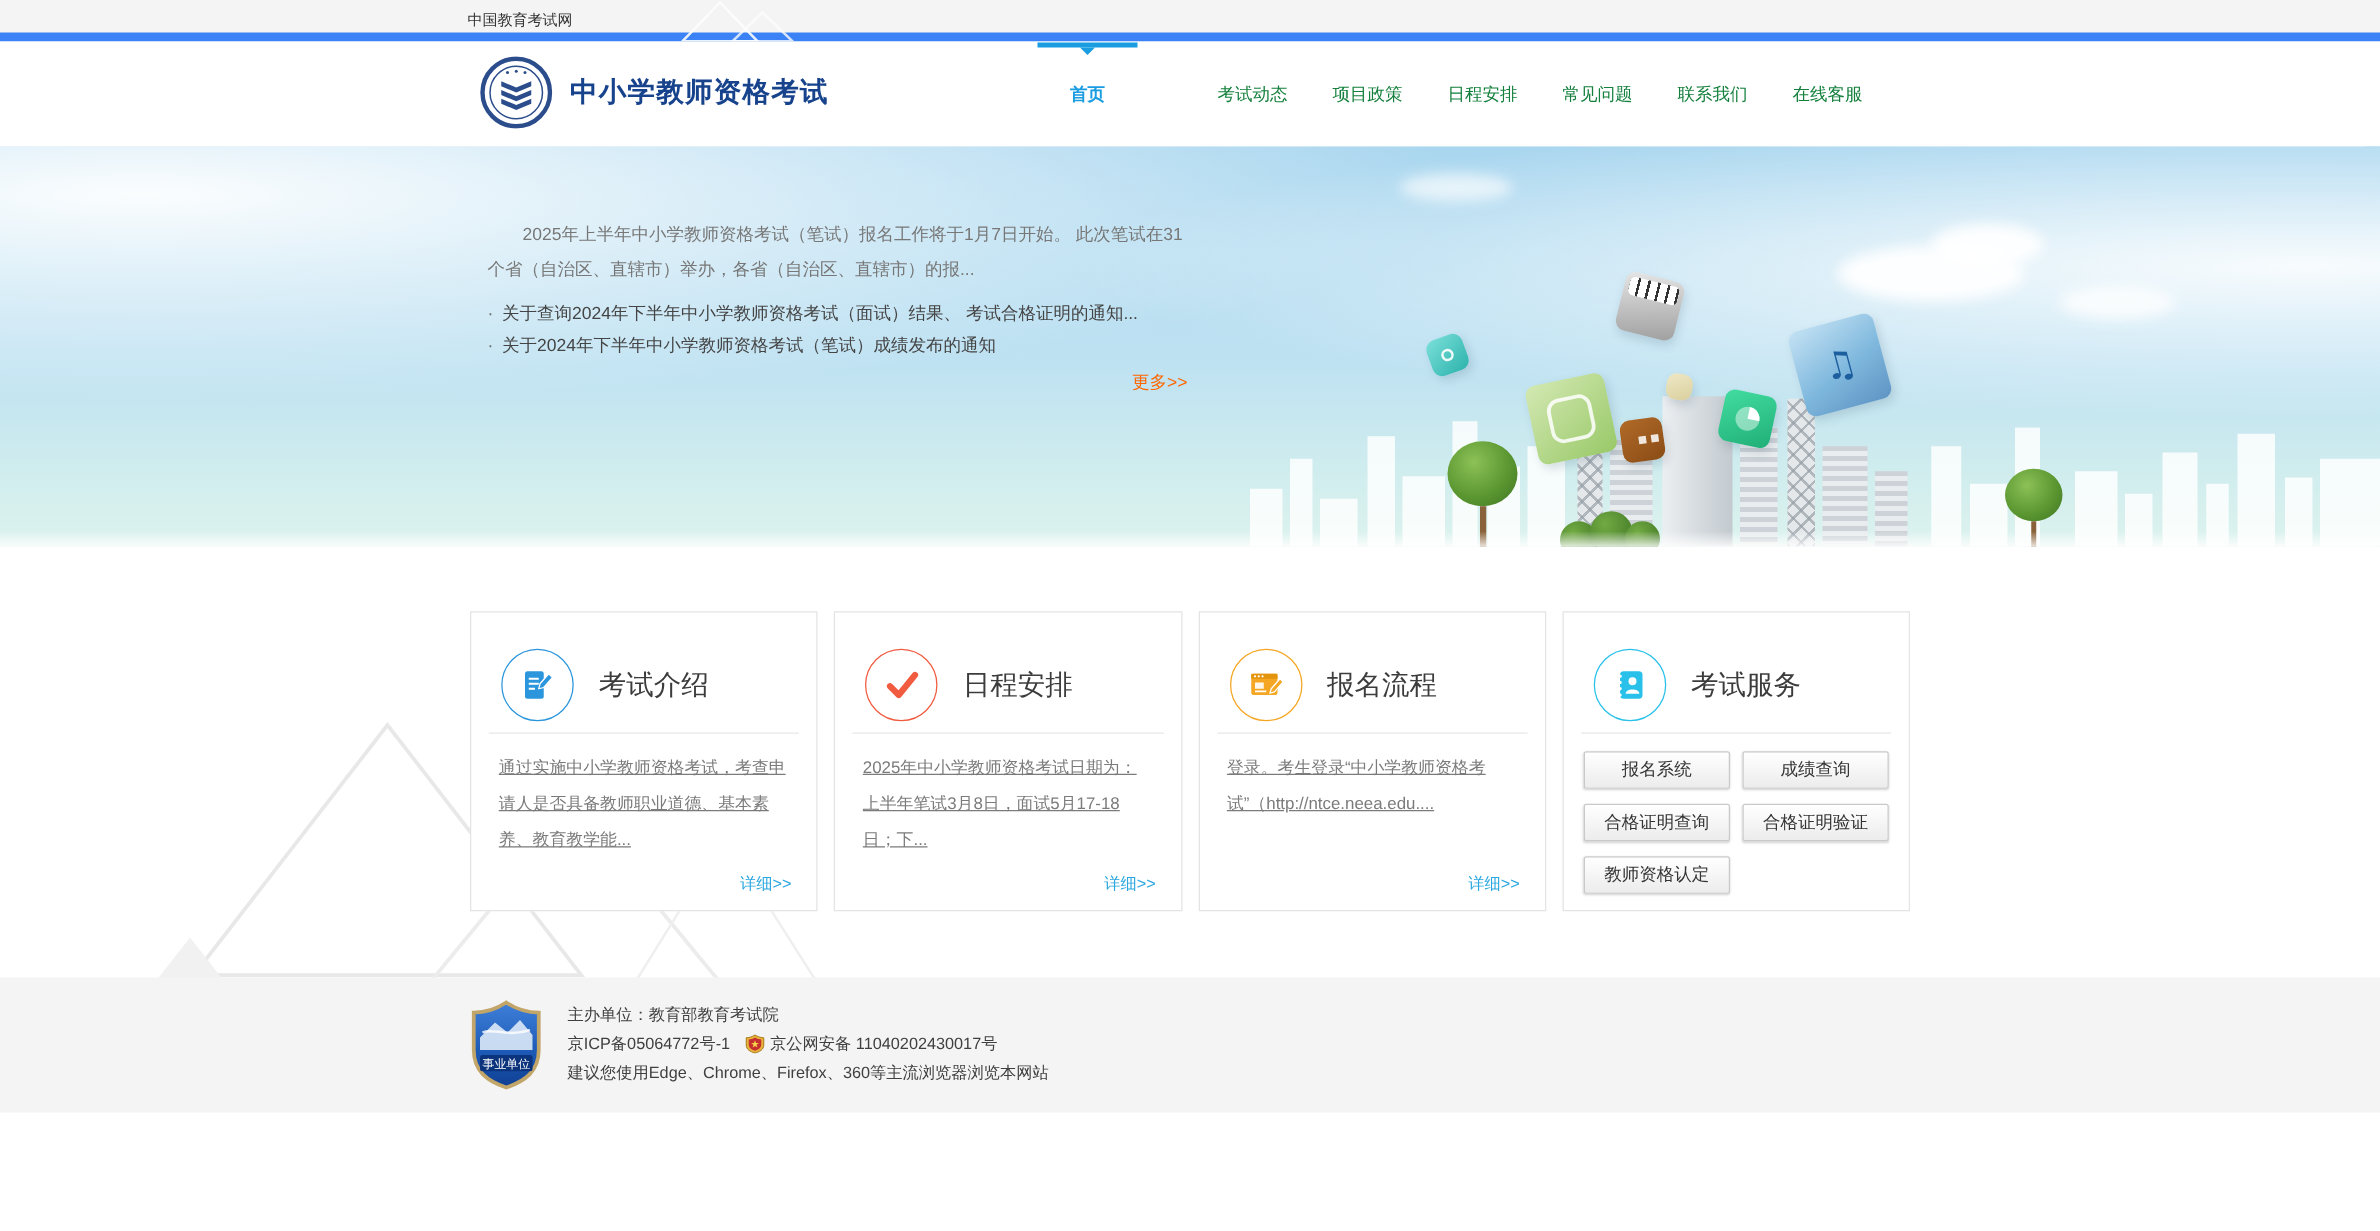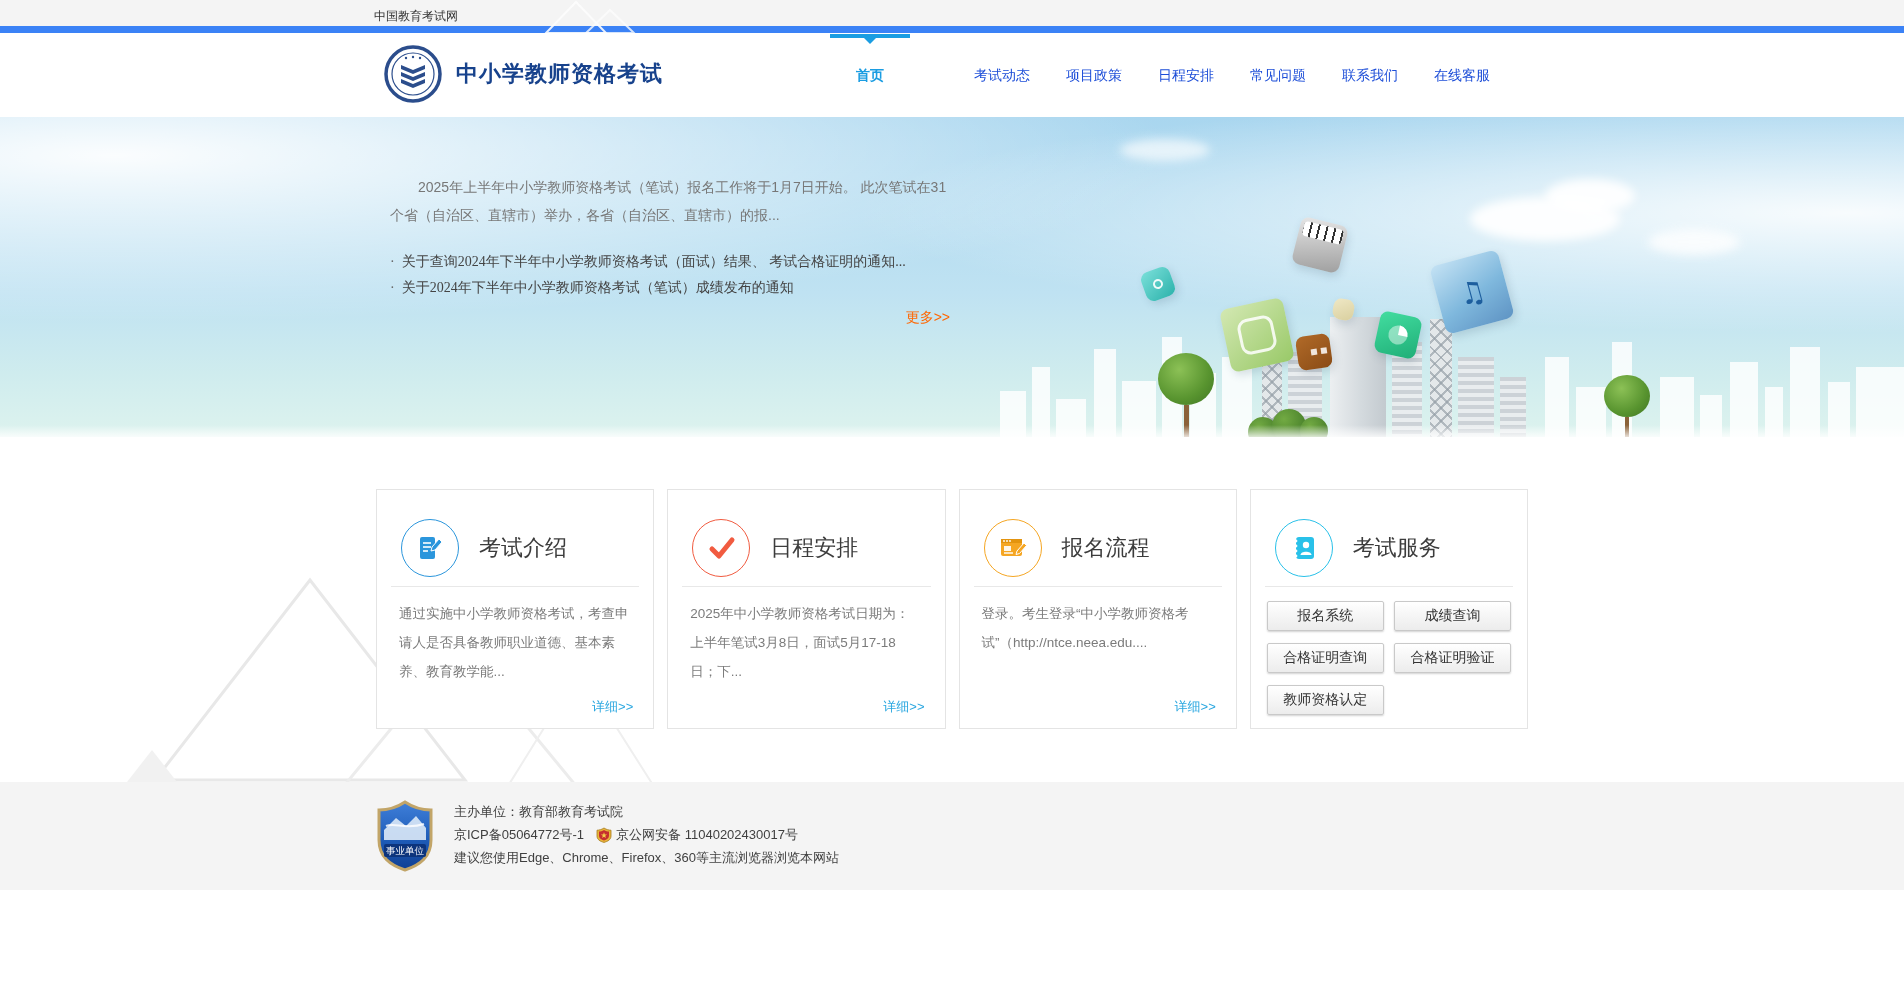--- a/index.html
+++ b/index.html
@@ -17,41 +17,41 @@
   .topbar-site { position:absolute; left:374px; top:0; line-height:33px; font-size:12px; color:#333; cursor:pointer; }
 
   
   .header { position:absolute; top:34px; left:0; right:12px; height:83px; background:#fff; z-index:7; }
   .logo-wrap { position:absolute; left:384px; top:11px; display:flex; align-items:center; cursor:pointer; }
   .logo-emblem { width:58px; height:58px; }
   .logo-title { margin-left:14px; font-size:22px; font-weight:bold; color:#17428c; letter-spacing:1px; }
 
   .nav { position:absolute; left:830px; top:0; height:83px; display:flex; gap:28px; list-style:none; }
   .nav-item { position:relative; height:100%; width:64px; display:flex; align-items:center;
-    justify-content:center; font-size:14px; color:#1d4ed8; cursor:pointer; white-space:nowrap; }
+    justify-content:center; font-size:14px; color:#15803d; cursor:pointer; white-space:nowrap; }
   .nav-item.home { width:80px; margin-right:32px; }
   .nav-item.active { color:#1b9de2; font-weight:bold; }
   .nav-item.active::before { content:""; position:absolute; top:0; left:0; right:0; height:4px; background:#1b9de2; }
   .nav-item.active::after { content:""; position:absolute; top:4px; left:50%; margin-left:-6px;
     border-left:6px solid transparent; border-right:6px solid transparent; border-top:6px solid #1b9de2; }
 
   
   .hero { position:absolute; top:117px; left:0; right:0; height:320px; overflow:hidden; z-index:2;
     background:
       radial-gradient(ellipse at 6% 12%, rgba(255,255,255,.95), rgba(255,255,255,0) 42%),
       radial-gradient(ellipse at 97% 30%, rgba(255,255,255,.9), rgba(255,255,255,0) 38%),
       linear-gradient(180deg,#a9d6ef 0%,#bfe2f2 55%,#cfecee 80%,#ddf3ee 100%); }
   .cloud { position:absolute; background:rgba(255,255,255,.92); border-radius:50%; filter:blur(5px); }
   .hero-fade { position:absolute; left:0; right:0; bottom:0; height:12px;
     background:linear-gradient(180deg,rgba(255,255,255,0),rgba(255,255,255,.8)); z-index:4; }
 
   .hero-content { position:absolute; left:390px; top:30px; width:560px; z-index:5; }
   .hero-headline { font-size:25px; line-height:39px; color:#2ba7e0; font-weight:500; cursor:pointer; }
   .hero-summary { margin-top:26px; font-size:14px; line-height:28px; color:#777; text-indent:2em; }
-  .hero-news { margin-top:20px; list-style:none;font-family:Liberation Serif, serif; }
+  .hero-news { margin-top:8px; list-style:none; }
   .hero-news li { font-size:14px; line-height:26px; color:#444; cursor:pointer; }
   .hero-news .dot { color:#666; margin-right:7px; }
   .hero-more { margin-top:8px; text-align:right; font-size:14px; color:#ff6600; cursor:pointer; }
 
   
   .b { position:absolute; bottom:0; background:rgba(255,255,255,.82); z-index:1; }
   .g { position:absolute; bottom:0; z-index:2;
     background:repeating-linear-gradient(180deg,#ccd2d7 0 4px,#e9edef 4px 8px); }
   .gl { position:absolute; bottom:0; z-index:2; background:#e4e8ea;
     background-image:repeating-linear-gradient(45deg,rgba(148,158,166,.65) 0 2px,transparent 2px 9px),
@@ -80,21 +80,21 @@
   .cube-music .note { font-family:"DejaVu Sans",sans-serif; color:#1d5e9e; font-size:30px; }
 
   
   .cards { position:absolute; left:376px; top:489px; width:1152px; height:240px; display:flex; gap:13px; z-index:5; }
   .card { position:relative; flex:1; background:#fff; border:1px solid #e4e4e4; }
   .card-head { display:flex; align-items:center; padding:20px 0 0 24px; height:96px; }
   .icon-circle { width:58px; height:58px; border-radius:50%; border:1px solid; display:flex;
     align-items:center; justify-content:center; background:#fff; }
   .card-title { margin-left:20px; font-size:22px; color:#3c3c3c; }
   .card-divider { border-top:1px solid #e8e8e8; margin:0 14px; }
-  .card-body { padding:12px 22px 0; font-size:13.5px; color:#7b7b7b; line-height:29px; word-break:break-all; }
+  .card-body { padding:12px 22px 0; font-size:13.5px; color:#7b7b7b; line-height:29px; word-break:break-all;text-decoration:underline; }
   .card-link { position:absolute; right:20px; bottom:12px; font-size:13px; color:#2aa7e0; cursor:pointer; }
   .svc-grid { display:grid; grid-template-columns:1fr 1fr; gap:12px 10px; padding:14px 16px 0; }
   .svc-btn { height:30px; border:1px solid #c9c9c9; border-radius:2px; background:linear-gradient(#ffffff,#ececec);
     box-shadow:0 1px 2px rgba(0,0,0,.18); font-size:14px; color:#333; cursor:pointer;
     font-family:"Liberation Sans","DejaVu Sans",sans-serif; }
 
   
   .footer { position:absolute; top:782px; left:0; right:0; height:108px; background:#f4f4f4; z-index:5; }
   .footer-inner { position:absolute; left:376px; top:18px; display:flex; }
   .gov-badge { width:58px; height:72px; cursor:pointer; }

